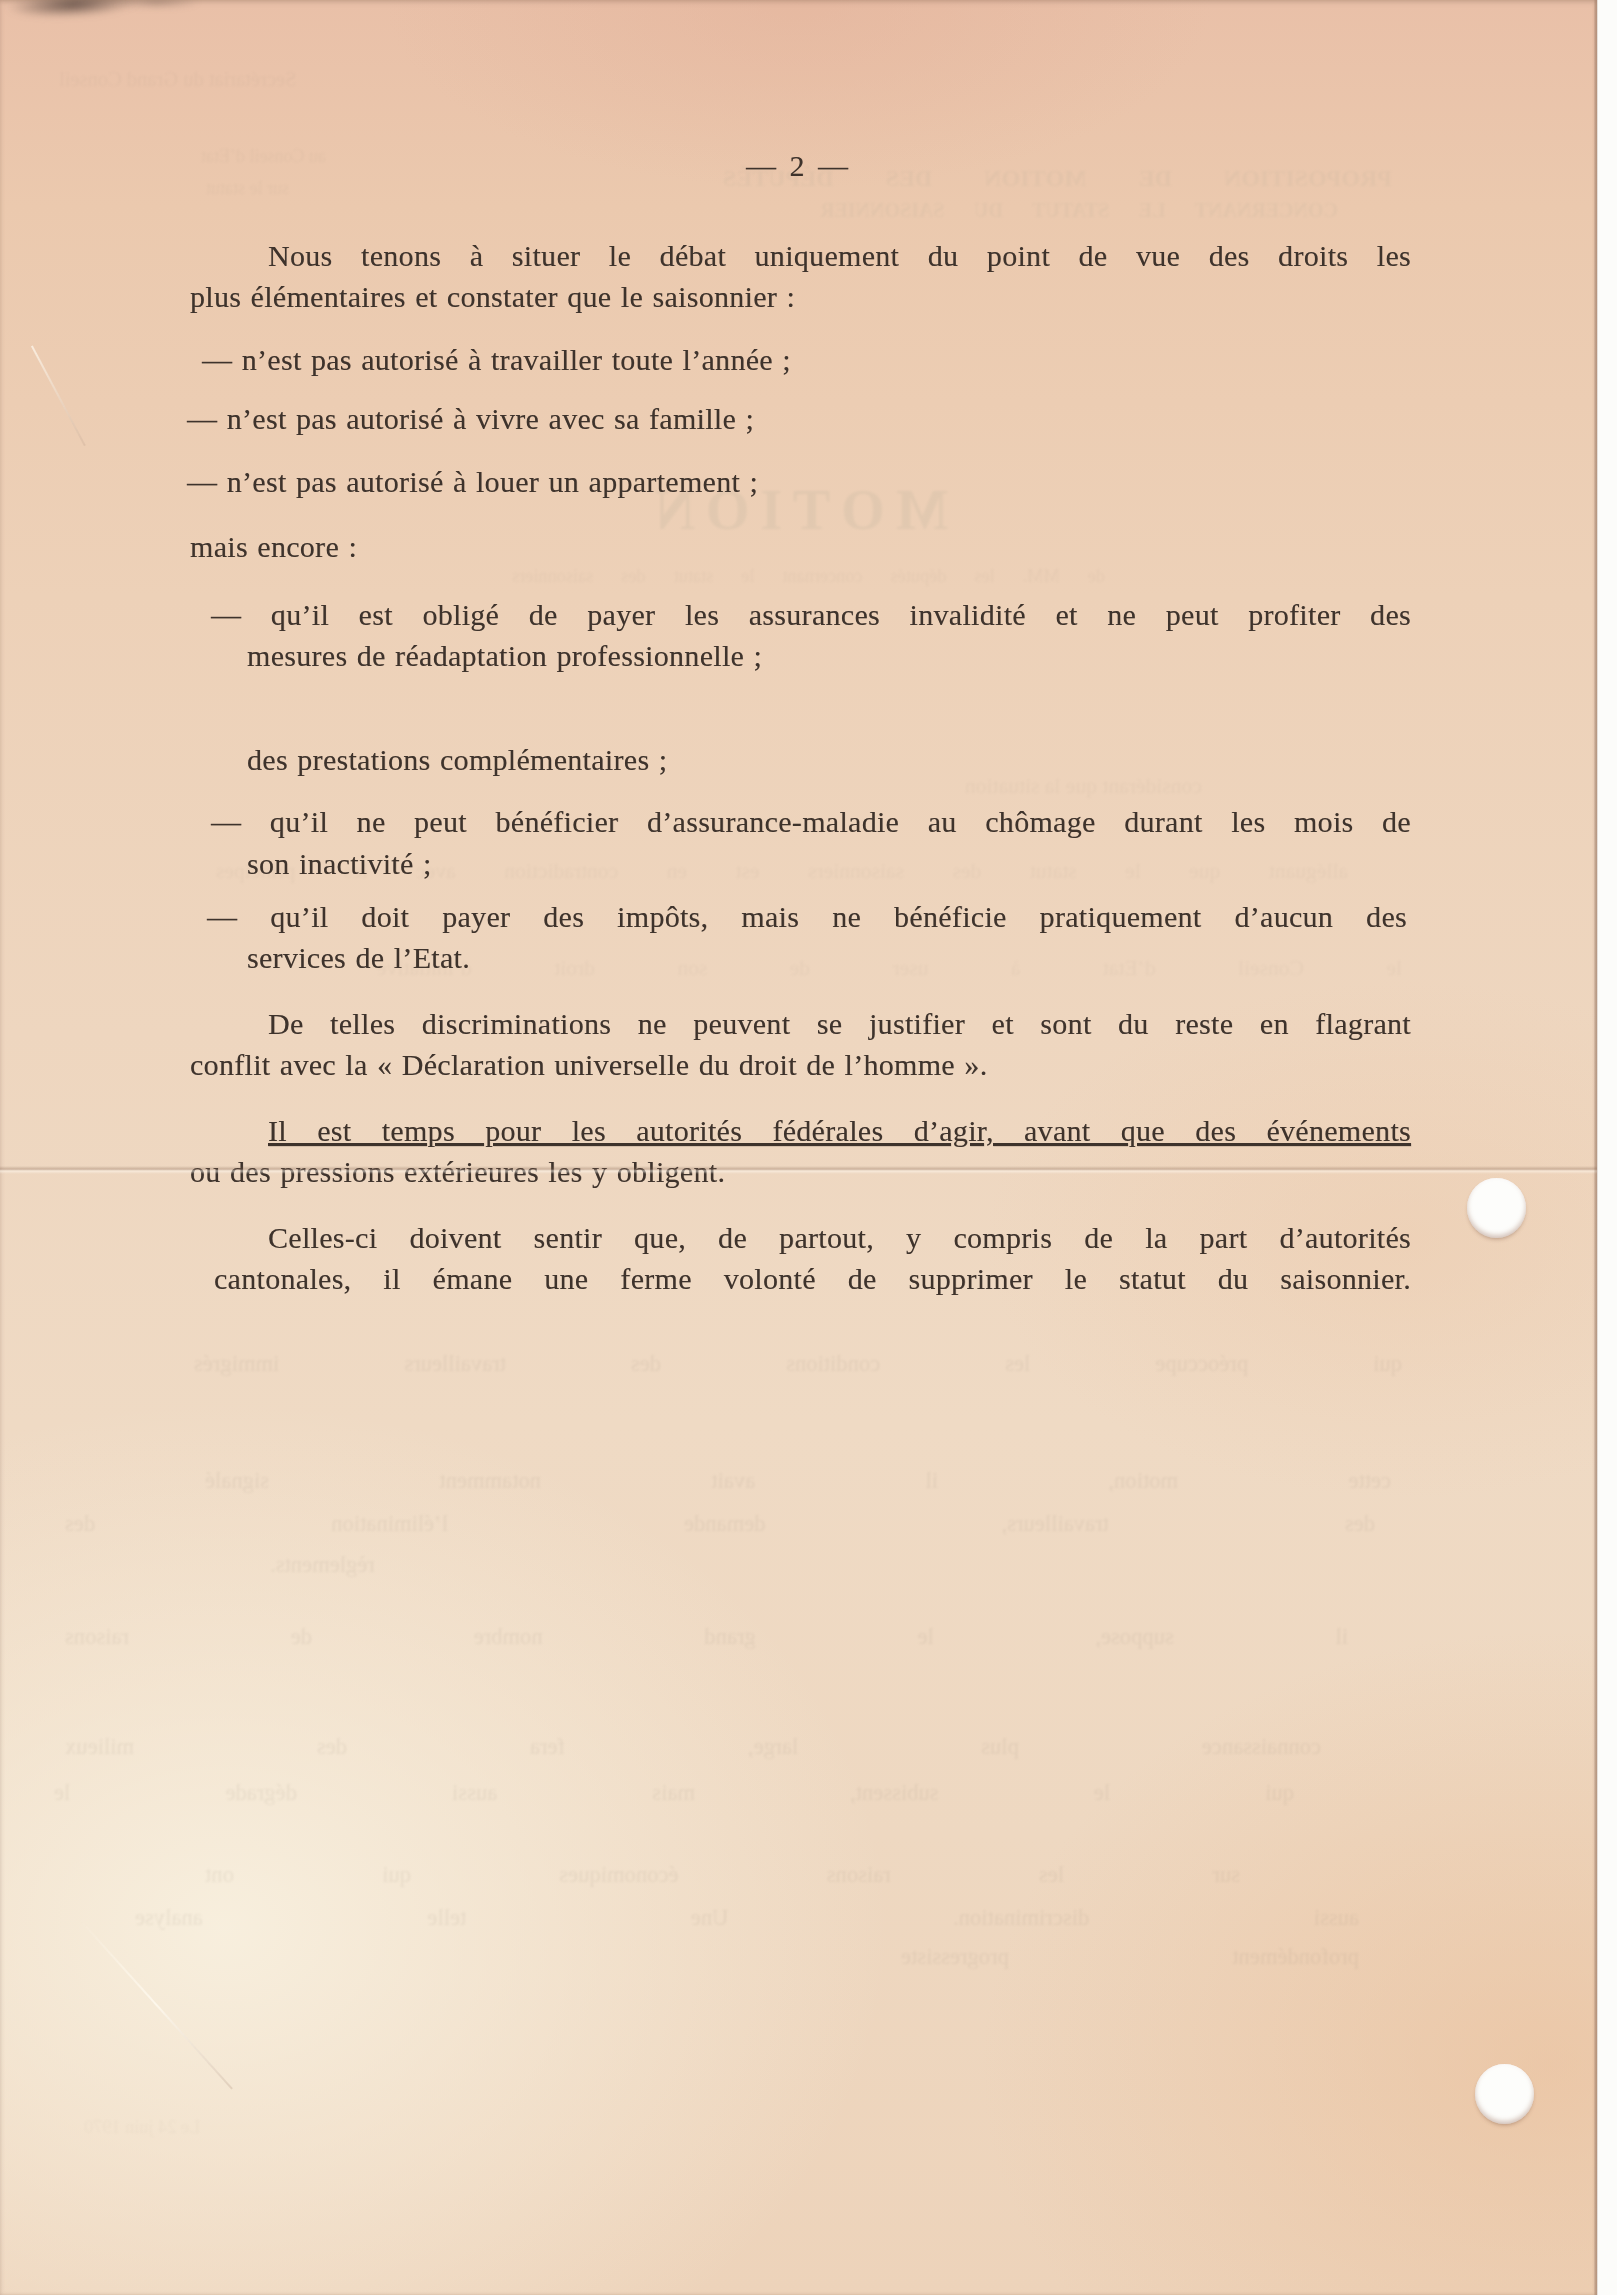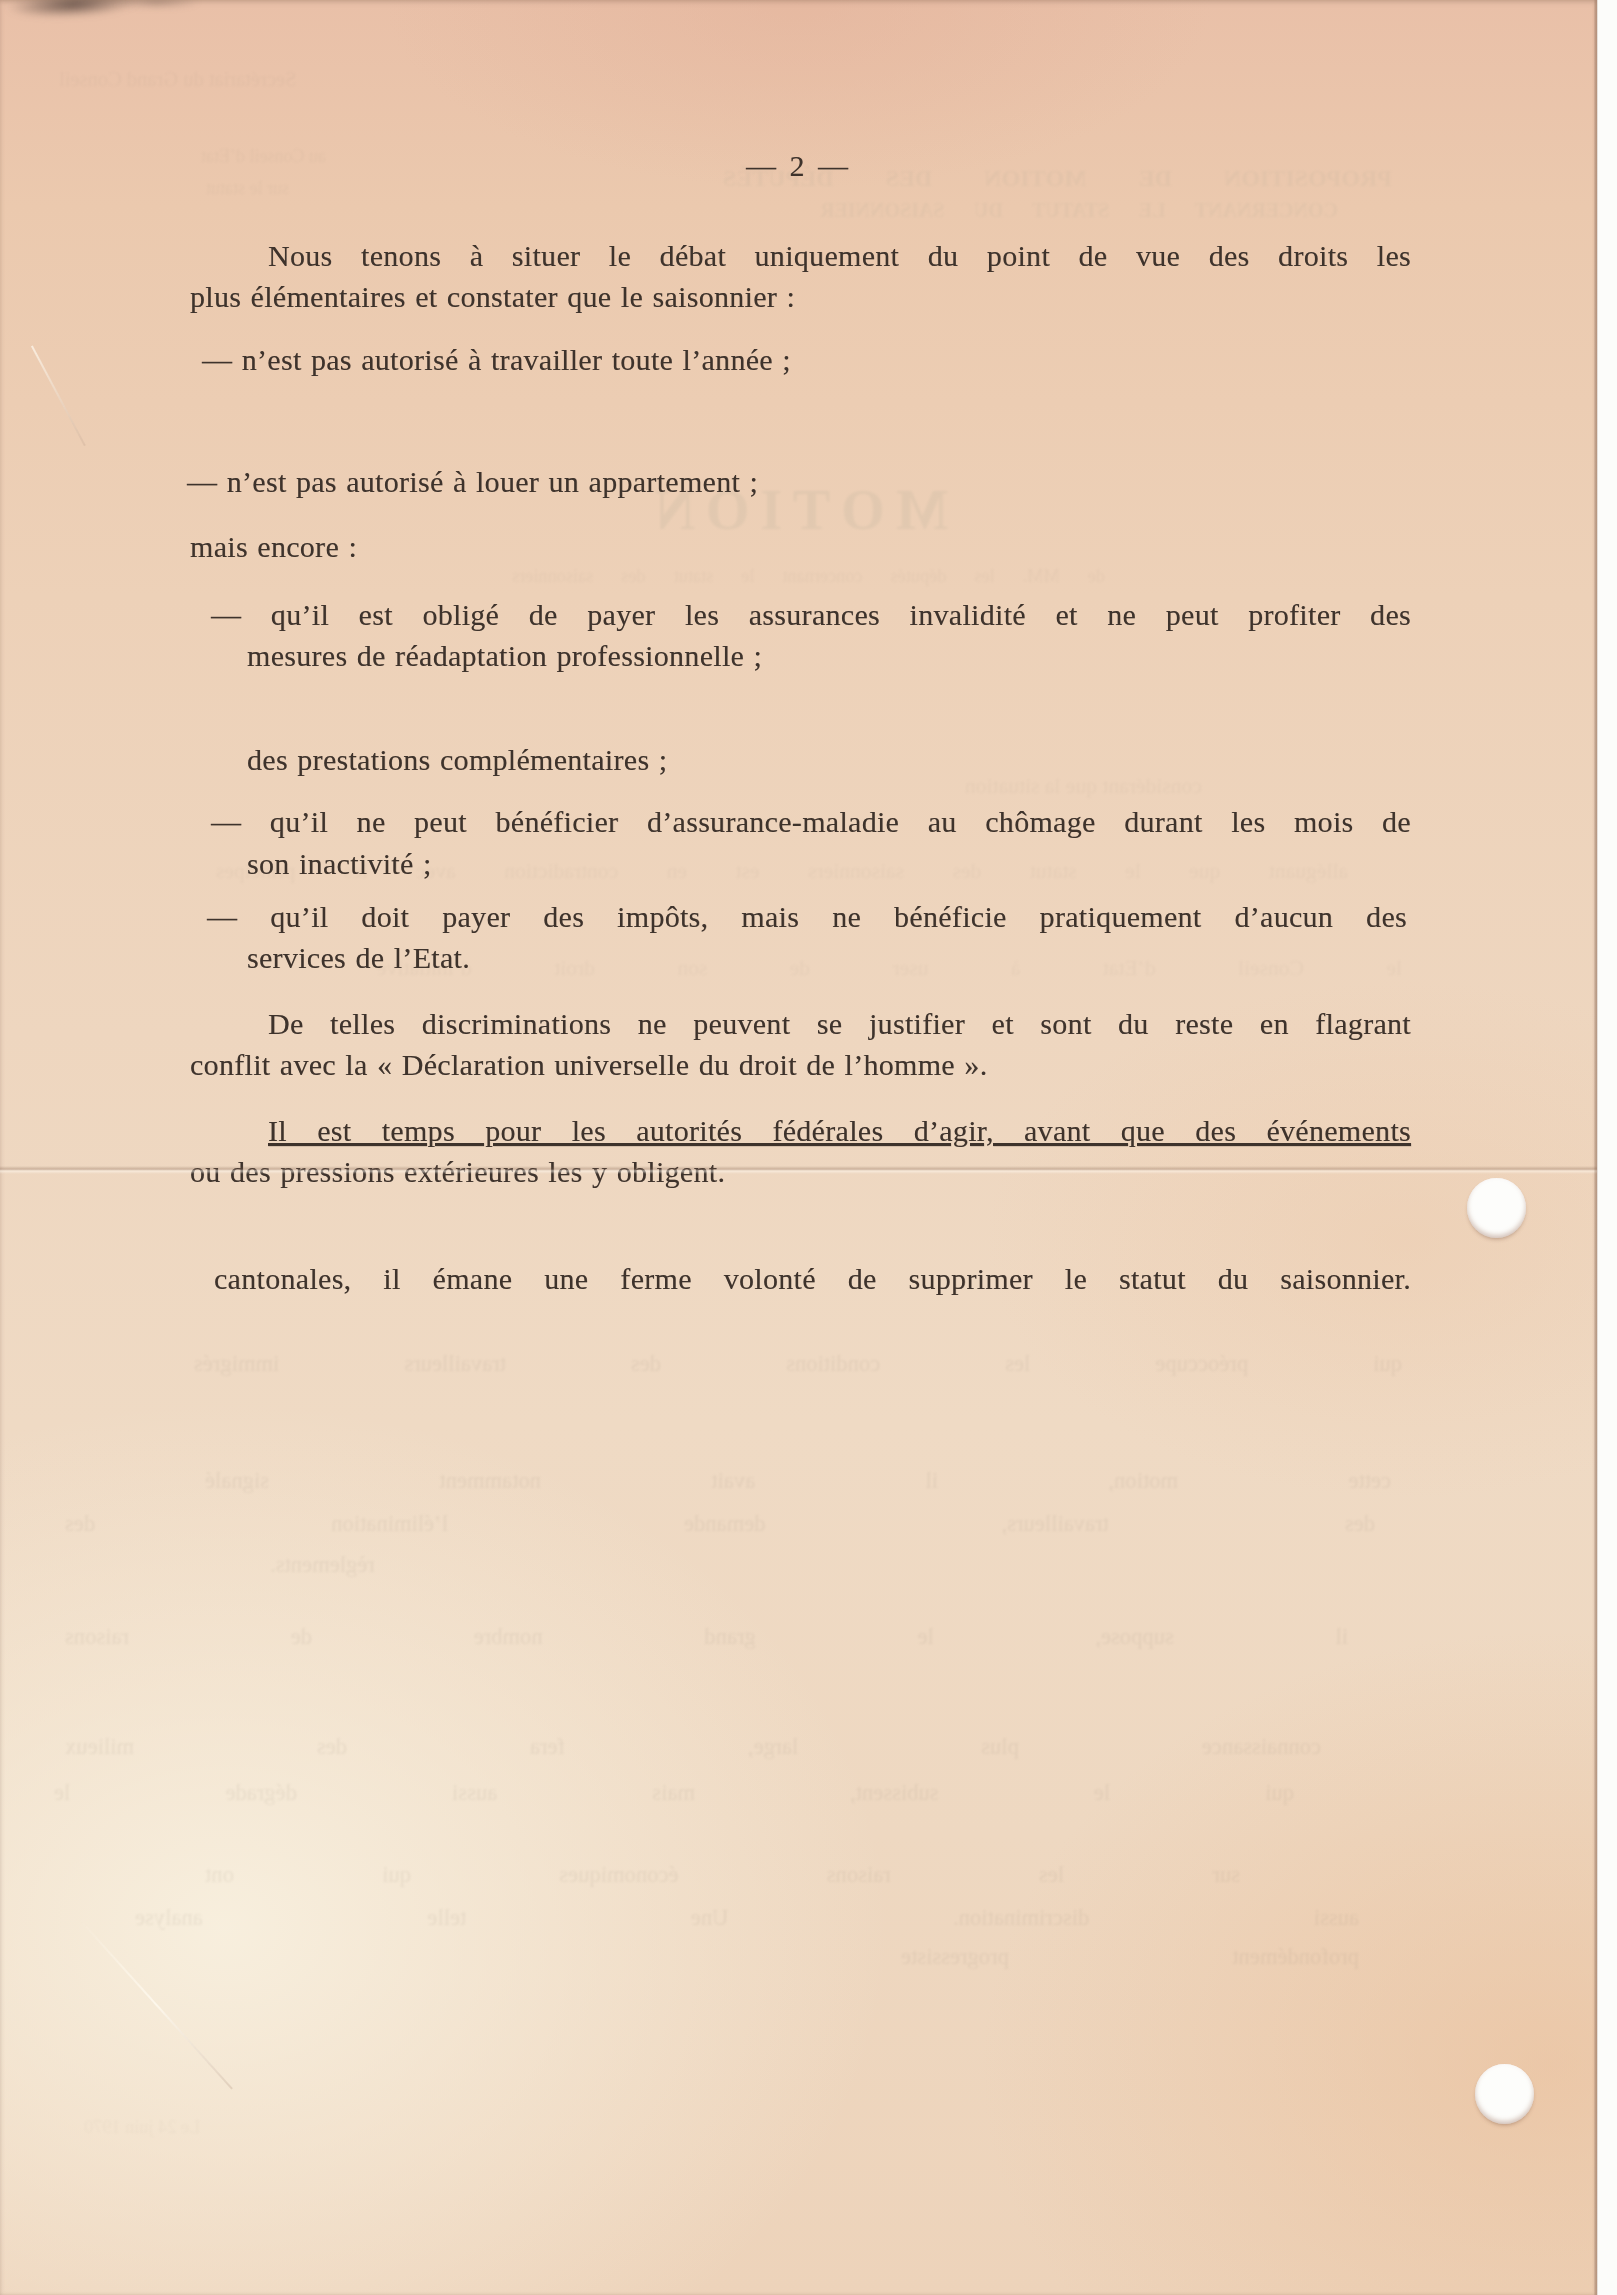--- a/index.html
+++ b/index.html
@@ -83,20 +83,21 @@
     <div class="g st" style="left:901px;top:1946px;width:458px;">profondément progressiste</div>
     <div class="g faint" style="left:84px;top:2118px;font-size:18.3px;opacity:0.06;">Le 24 juin 1970</div>
   </div>
 
   <div class="ln pageno" style="left:717px;top:150px;width:162px;font-size:30px;">— 2 —</div>
 
   <div class="ln st" style="left:190px;top:240px;width:1197px;text-indent:54px;">Nous tenons à situer le débat uniquement du point de vue des droits les</div>
   <div class="ln" style="left:190px;top:281px;">plus élémentaires et constater que le saisonnier :</div>
 
   <div class="ln" style="left:187px;top:344px;margin-left:15px;">— n’est pas autorisé à travailler toute l’année ;</div>
+  <div class="ln" style="left:187px;top:403px;">— n’est pas autorisé à vivre avec sa famille ;</div>
   <div class="ln" style="left:187px;top:466px;">— n’est pas autorisé à louer un appartement ;</div>
 
   <div class="ln" style="left:190px;top:531px;">mais encore :</div>
 
   <div class="ln st" style="left:187px;top:599px;width:1200px;">— qu’il est obligé de payer les assurances invalidité et ne peut profiter des</div>
   <div class="ln" style="left:247px;top:640px;">mesures de réadaptation professionnelle ;</div>
 
   <div class="ln" style="left:247px;top:744px;">des prestations complémentaires ;</div>
 
   <div class="ln st" style="left:187px;top:806px;width:1200px;">— qu’il ne peut bénéficier d’assurance-maladie au chômage durant les mois de</div>
@@ -104,20 +105,21 @@
 
   <div class="ln st" style="left:183px;top:901px;width:1200px;">— qu’il doit payer des impôts, mais ne bénéficie pratiquement d’aucun des</div>
   <div class="ln" style="left:247px;top:942px;">services de l’Etat.</div>
 
   <div class="ln st" style="left:190px;top:1008px;width:1197px;text-indent:54px;">De telles discriminations ne peuvent se justifier et sont du reste en flagrant</div>
   <div class="ln" style="left:190px;top:1049px;">conflit avec la « Déclaration universelle du droit de l’homme ».</div>
 
   <div class="ln st" style="left:190px;top:1115px;width:1197px;text-indent:54px;text-decoration:underline;">Il est temps pour les autorités fédérales d’agir, avant que des événements</div>
   <div class="ln" style="left:190px;top:1156px;">ou des pressions extérieures les y obligent.</div>
 
+  <div class="ln st" style="left:190px;top:1222px;width:1197px;text-indent:54px;">Celles-ci doivent sentir que, de partout, y compris de la part d’autorités</div>
   <div class="ln st" style="left:190px;top:1263px;width:1197px;">cantonales, il émane une ferme volonté de supprimer le statut du saisonnier.</div>
 
   <div class="smudge-a"></div>
   <div class="smudge-b"></div>
   <div class="crease"></div>
   <div class="crease2"></div>
   <div class="crease3"></div>
   <div class="hole hole1"></div>
   <div class="hole hole2"></div>
   <div class="paper-edge"></div>

